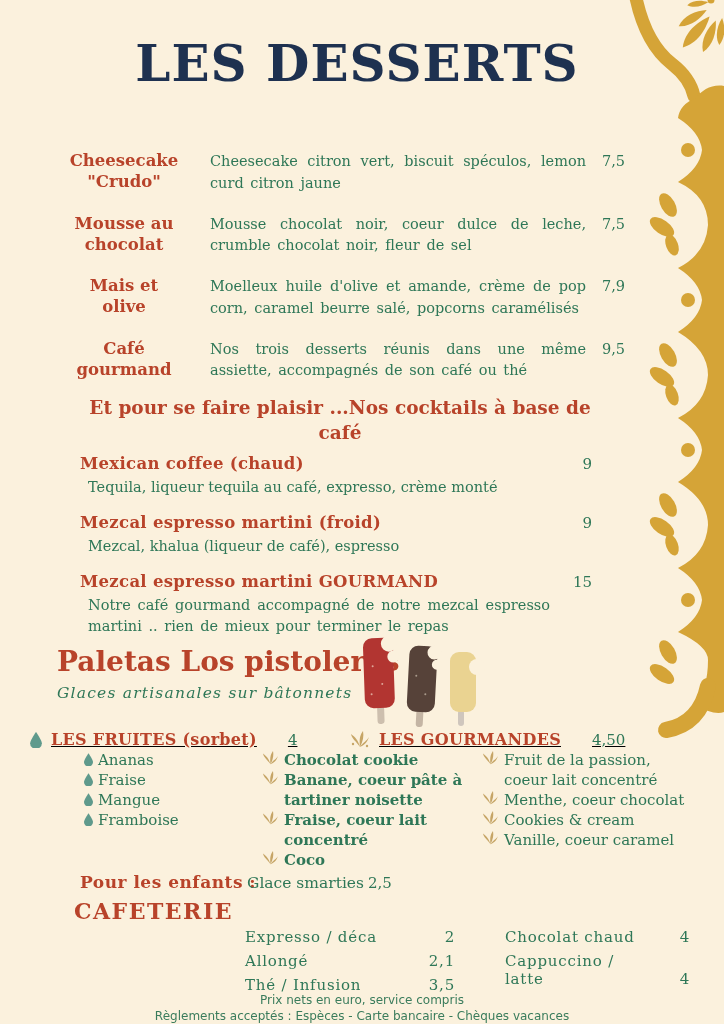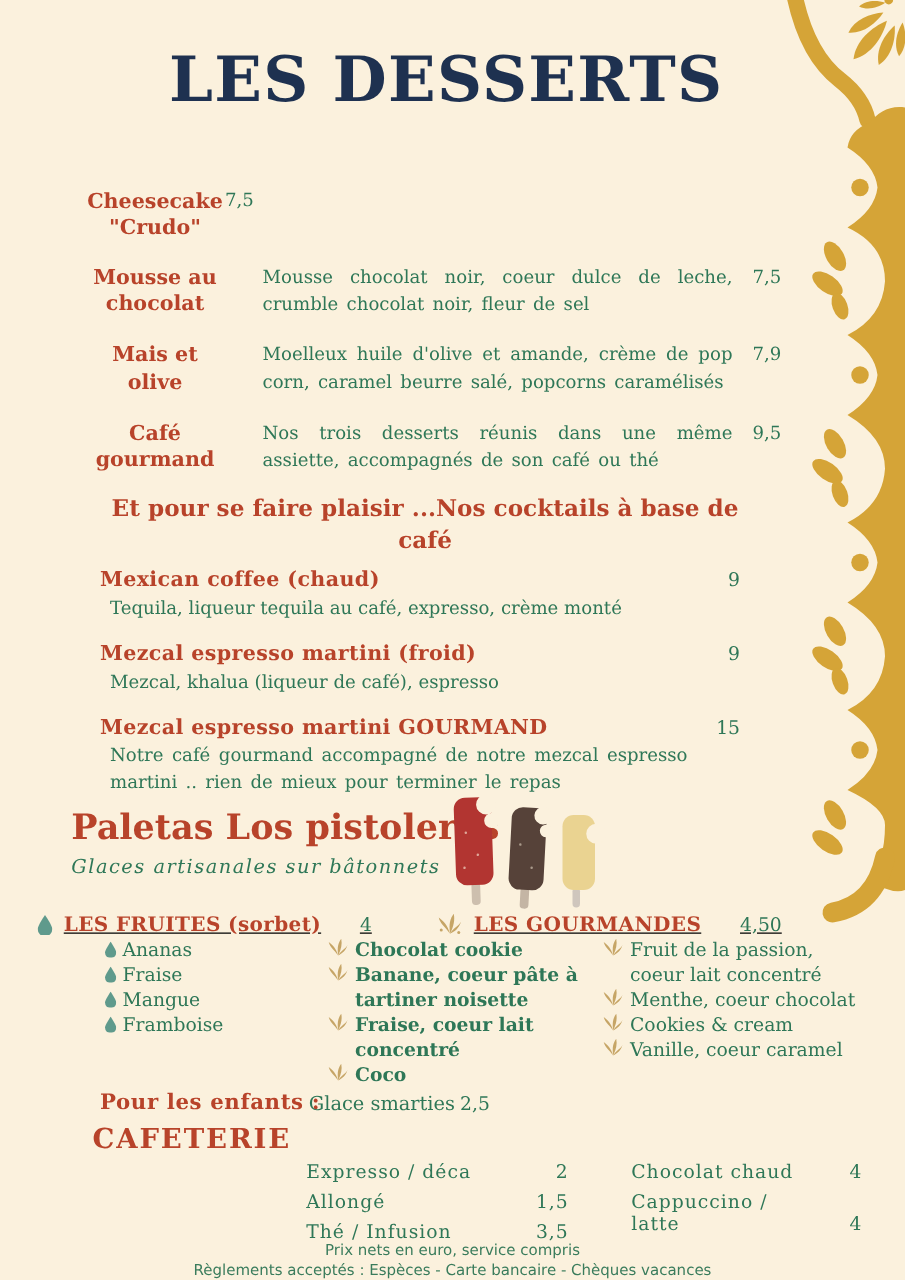--- a/index.html
+++ b/index.html
@@ -125,20 +125,21 @@
 
       <path d="M84,686 Q76,724 42,730" fill="none" stroke="#d5a437" stroke-width="16" stroke-linecap="round"></path>
     </g>
   </svg>
 
   <div class="abs page-title">LES DESSERTS</div>
 
   <div class="abs desserts">
     <div class="dessert-row">
       <div class="d-name">Cheesecake "Crudo"</div>
+      <div class="d-desc">Cheesecake citron vert, biscuit spéculos, lemon curd citron jaune</div>
       <div class="d-price">7,5</div>
     </div>
     <div class="dessert-row">
       <div class="d-name">Mousse au chocolat</div>
       <div class="d-desc">Mousse chocolat noir, coeur dulce de leche, crumble chocolat noir, fleur de sel</div>
       <div class="d-price">7,5</div>
     </div>
     <div class="dessert-row">
       <div class="d-name">Mais et olive</div>
       <div class="d-desc">Moelleux huile d'olive et amande, crème de pop corn, caramel beurre salé, popcorns caramélisés</div>
@@ -353,21 +354,21 @@
 
   <div class="abs cafeteria-heading">CAFETERIE</div>
 
   <div class="caf-col caf-col1">
     <div class="caf-row">
       <span class="caf-name">Expresso / déca</span>
       <span class="caf-price">2</span>
     </div>
     <div class="caf-row">
       <span class="caf-name">Allongé</span>
-      <span class="caf-price">1,5</span>
+      <span class="caf-price">2,1</span>
     </div>
     <div class="caf-row">
       <span class="caf-name">Thé / Infusion</span>
       <span class="caf-price">3,5</span>
     </div>
   </div>
 
   <div class="caf-col caf-col2">
     <div class="caf-row">
       <span class="caf-name">Chocolat chaud</span>

